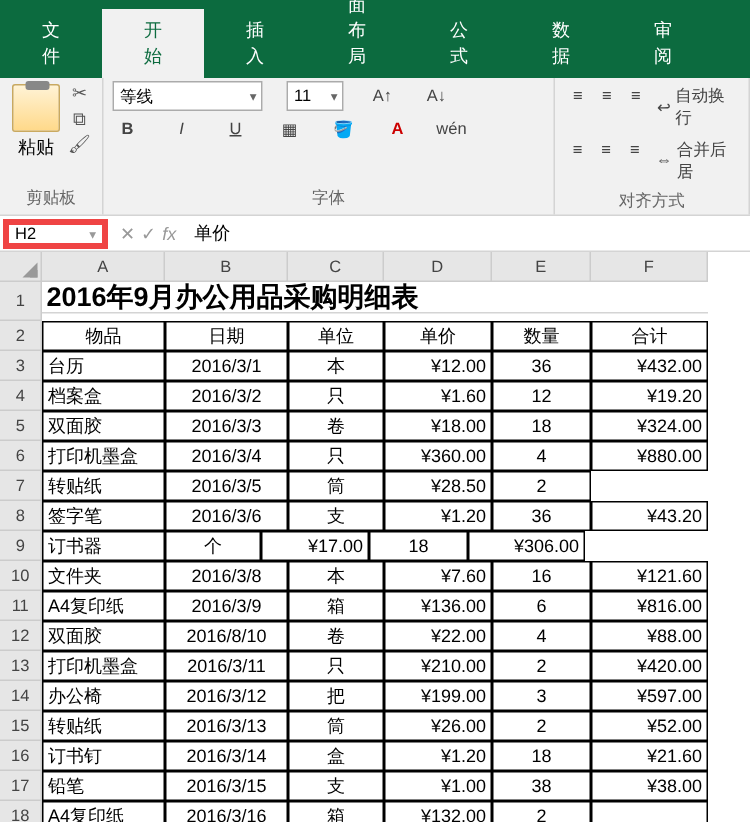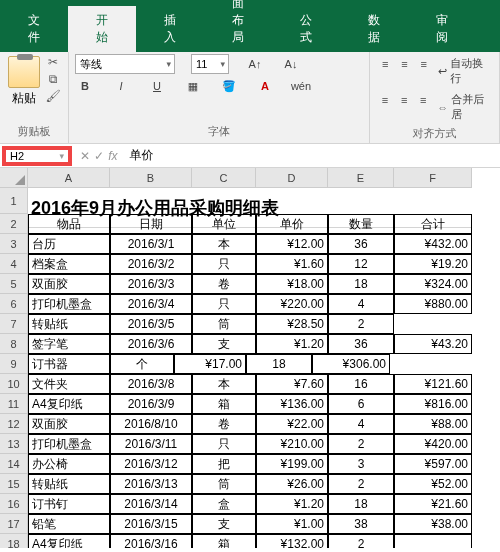--- a/index.html
+++ b/index.html
@@ -165,21 +165,21 @@
           <div class="ch cB">B</div>
           <div class="ch cC">C</div>
           <div class="ch cD">D</div>
           <div class="ch cE">E</div>
           <div class="ch cF">F</div>
         </div>
     </div>
     <div class="rows" id="rows">
         <div class="data-row title-row">
           <div class="row-header" style="height: 26px;">1</div>
-          <div class="cell" style="width: 444px; height: 40px;">2016年9月办公用品采购明细表</div>
+          <div class="cell" style="width: 444px; height: 21px;">2016年9月办公用品采购明细表</div>
         </div>
         <div class="data-row ">
           <div class="row-header">2</div>
           <div class="cell cA hdr tc">物品</div>
           <div class="cell cB hdr tc">日期</div>
           <div class="cell cC hdr tc">单位</div>
           <div class="cell cD hdr tc">单价</div>
           <div class="cell cE hdr tc">数量</div>
           <div class="cell cF hdr tc">合计</div>
         </div>
@@ -208,21 +208,21 @@
           <div class="cell cC dc tc">卷</div>
           <div class="cell cD dc tr">¥18.00</div>
           <div class="cell cE dc tc">18</div>
           <div class="cell cF dc tr">¥324.00</div>
         </div>
         <div class="data-row ">
           <div class="row-header">6</div>
           <div class="cell cA dc ">打印机墨盒</div>
           <div class="cell cB dc tc">2016/3/4</div>
           <div class="cell cC dc tc">只</div>
-          <div class="cell cD dc tr">¥220.00</div>
+          <div class="cell cD dc tr">¥360.00</div>
           <div class="cell cE dc tc">4</div>
           <div class="cell cF dc tr">¥880.00</div>
         </div>
         <div class="data-row ">
           <div class="row-header">7</div>
           <div class="cell cA dc ">转贴纸</div>
           <div class="cell cB dc tc">2016/3/5</div>
           <div class="cell cC dc tc">筒</div>
           <div class="cell cD dc tr">¥28.50</div>
           <div class="cell cE dc tc">2</div>

